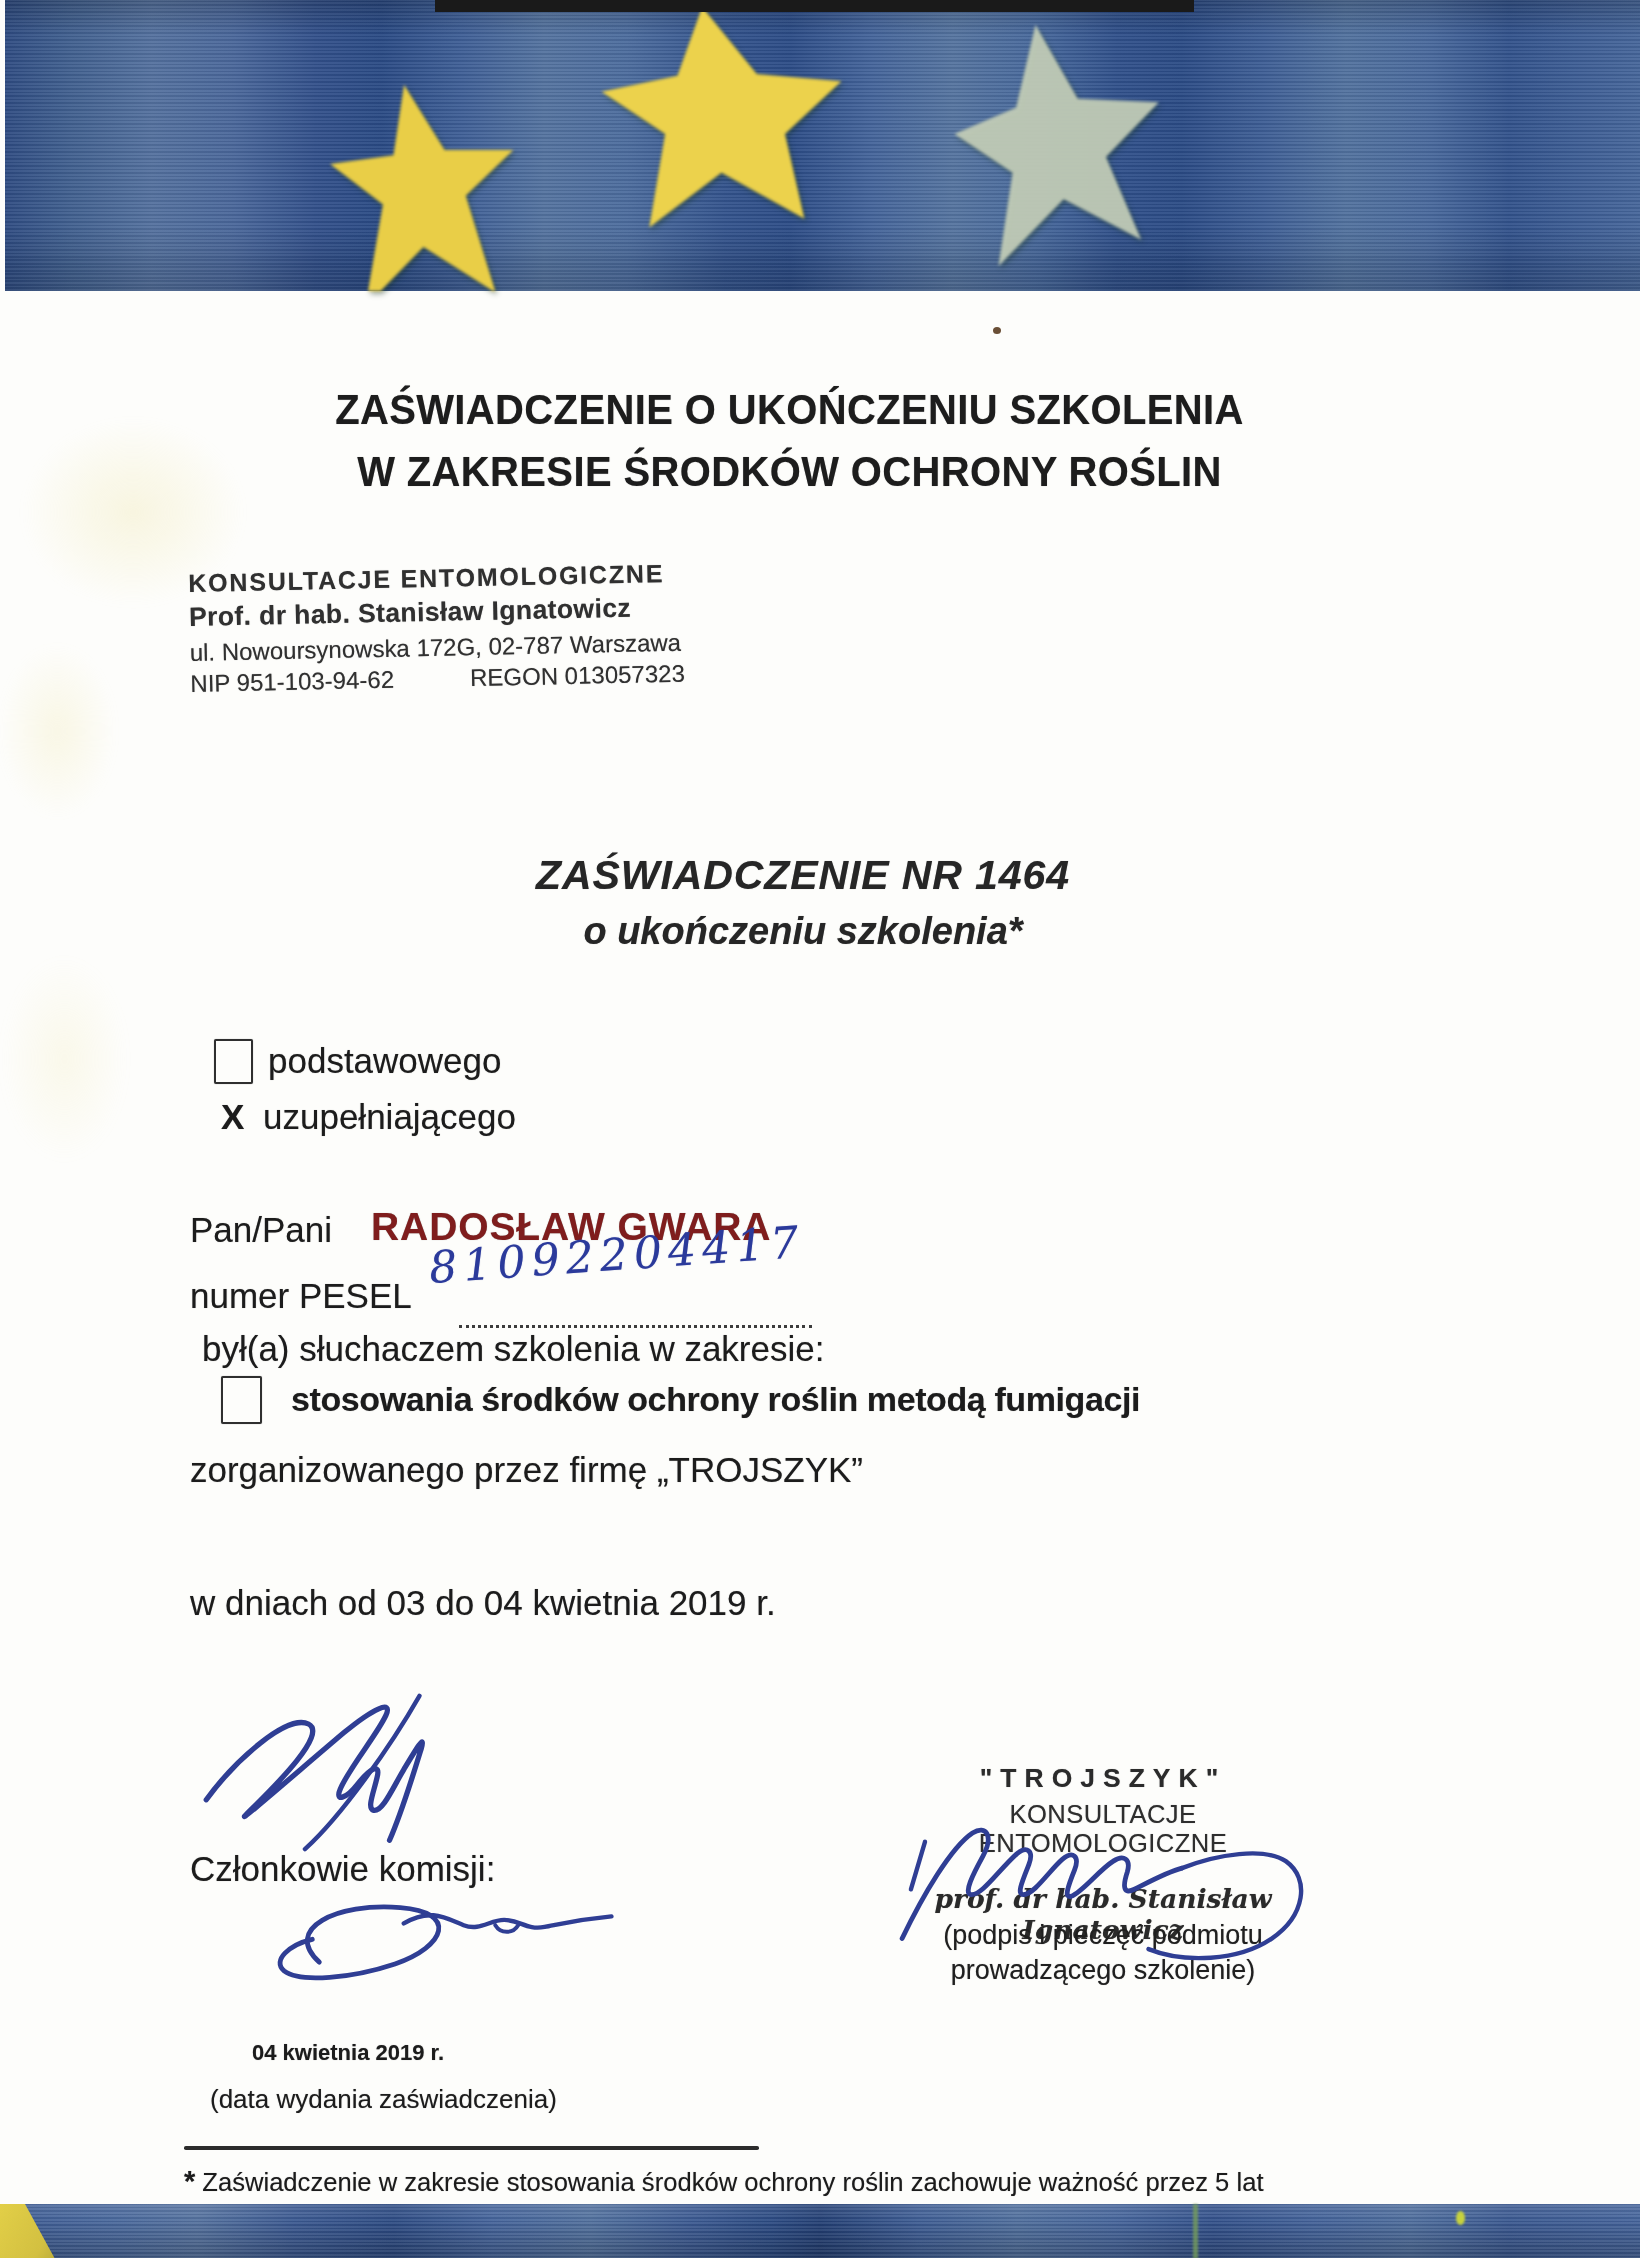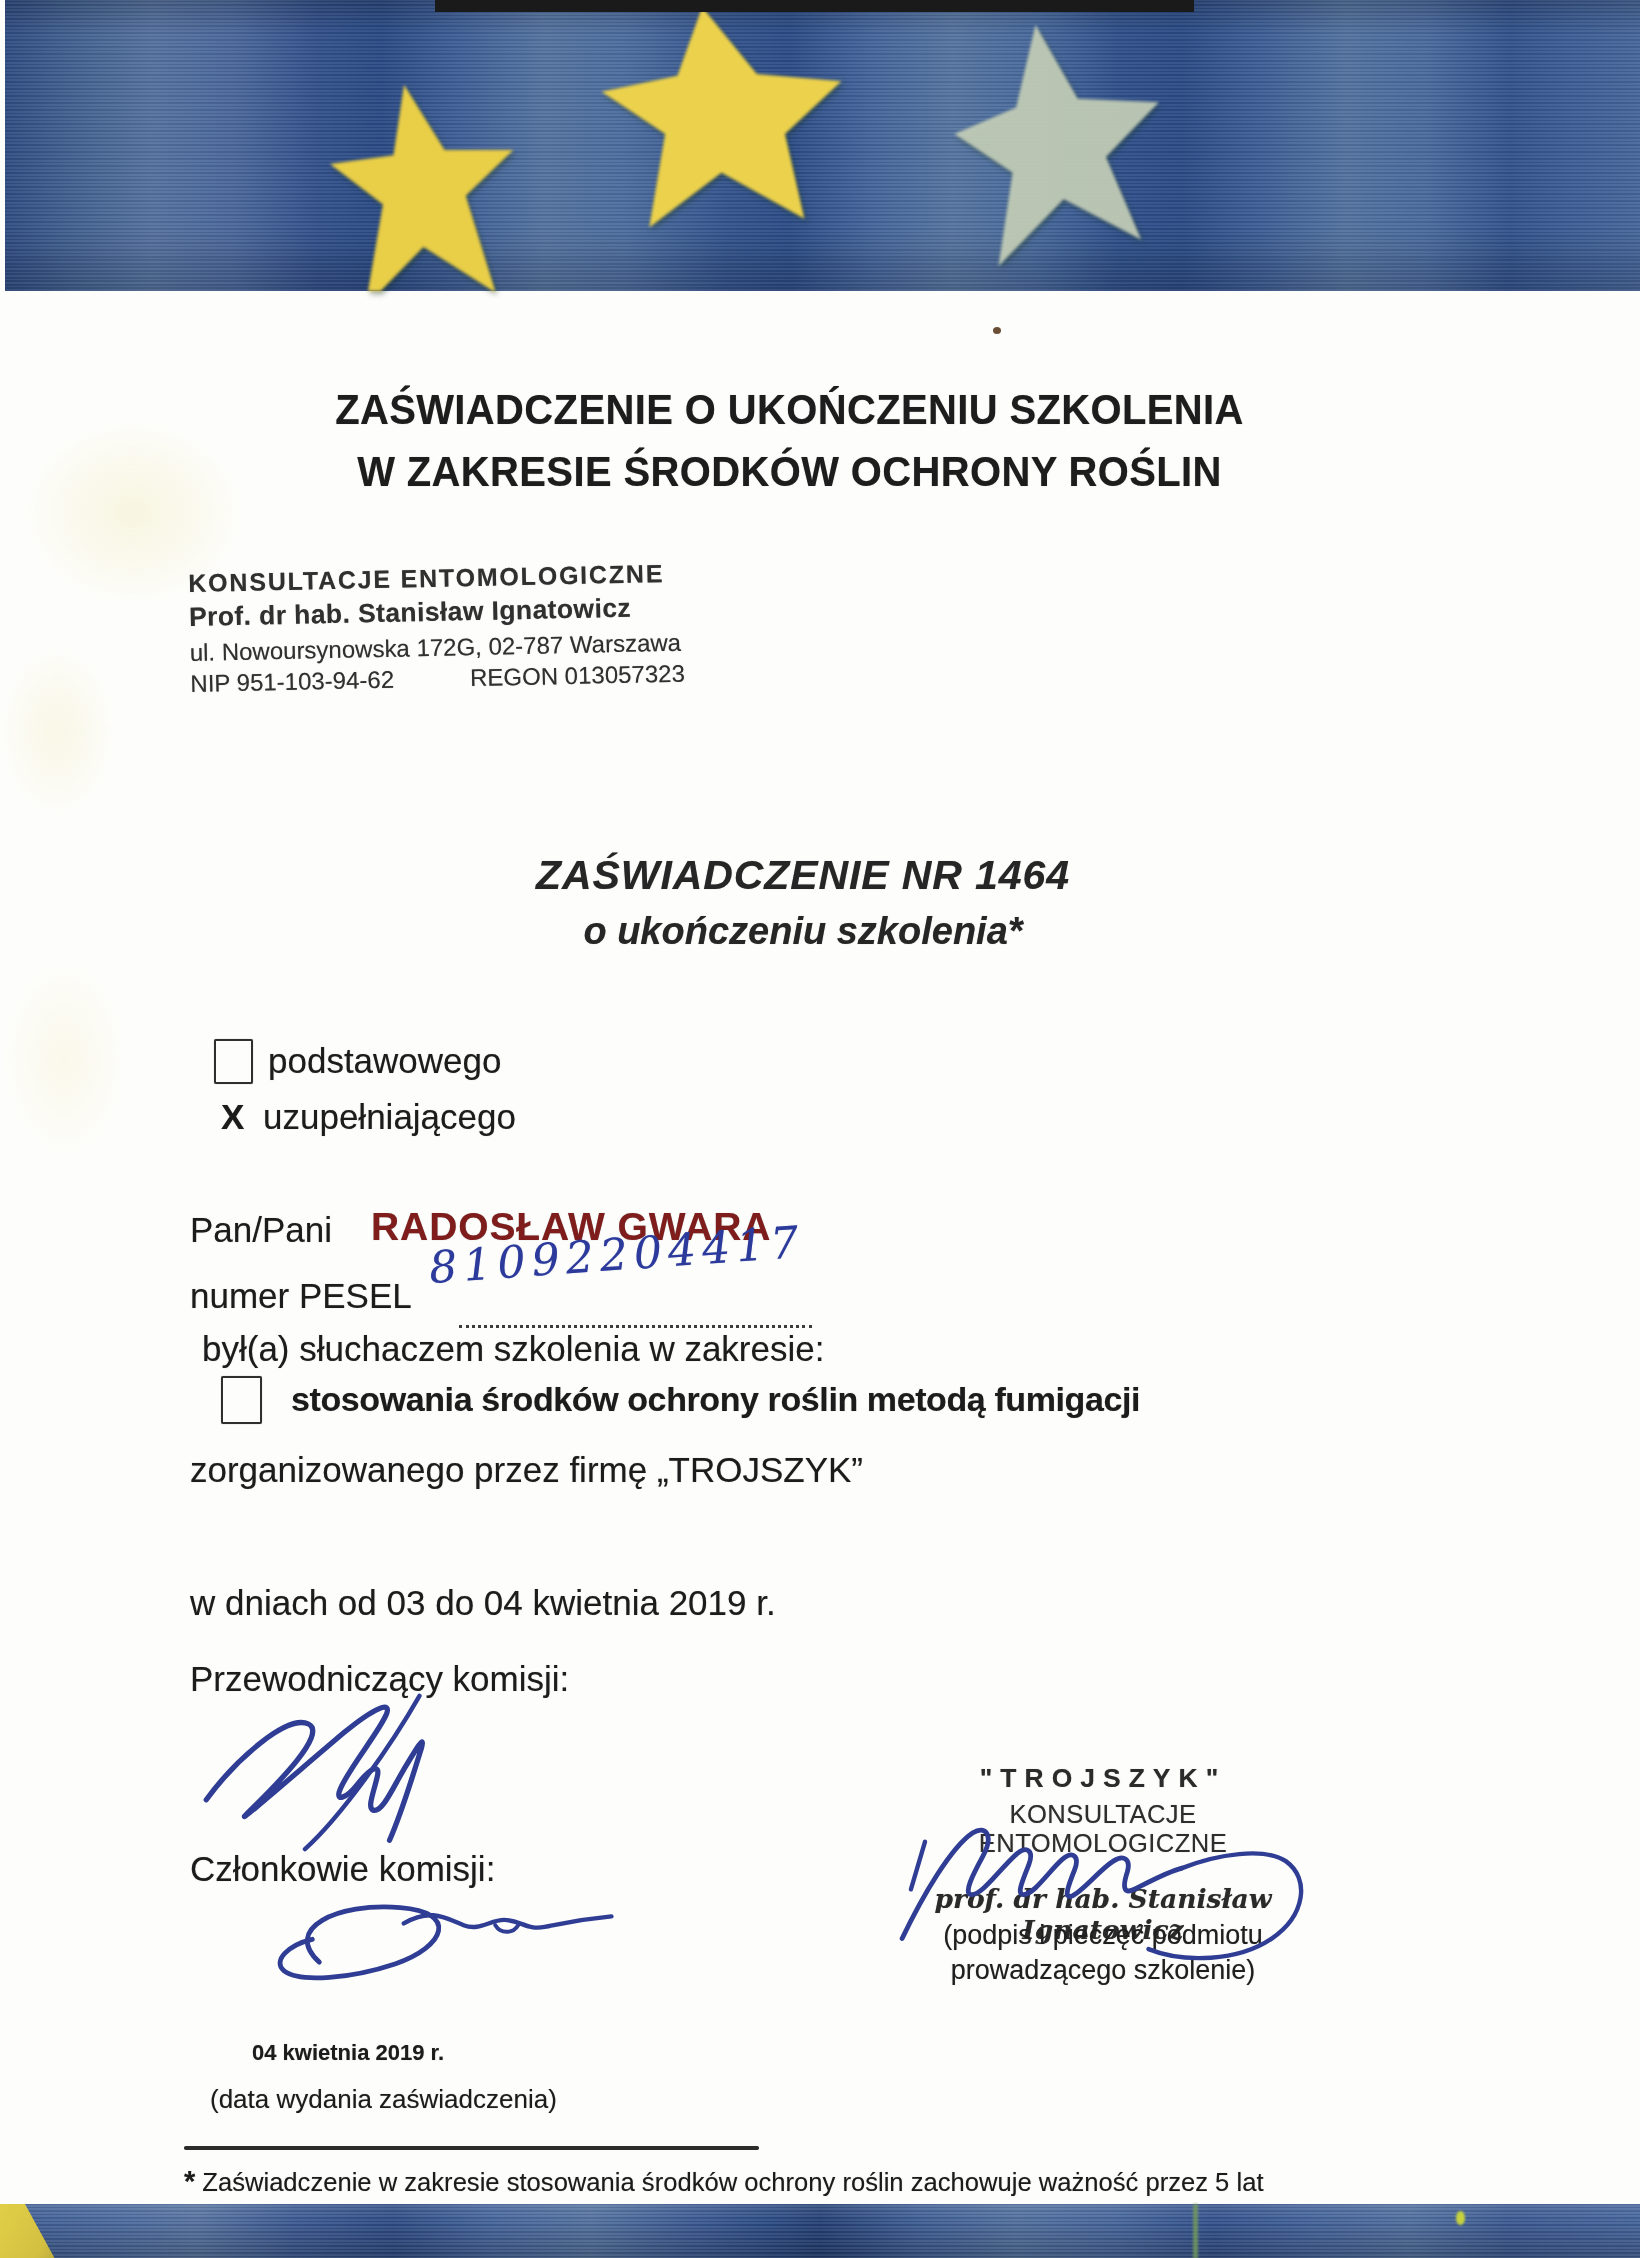--- a/index.html
+++ b/index.html
@@ -175,21 +175,20 @@
   <div class="abs body-text scan pesel-label">numer PESEL</div>
   <div class="abs pesel-line"></div>
   <div class="abs pesel-value">81092204417</div>
 
   <div class="abs body-text scan scope-intro">był(a) słuchaczem szkolenia w zakresie:</div>
   <div class="abs checkbox cb2"></div>
   <div class="abs body-text scan org1">zorganizowanego przez firmę „TROJSZYK”</div>
   <div class="abs scope-label scan">stosowania środków ochrony roślin metodą fumigacji</div>
   <div class="abs body-text scan dates-line">w dniach od 03 do 04 kwietnia 2019 r.</div>
 
-  <div class="abs body-text scan chair-label">Przewodniczący komisji:</div>
   <svg class="abs sig sig1" width="388" height="163" viewBox="0 0 440 185">
     <path stroke-width="6" d="M16,128 C48,84 108,30 132,42 C156,54 84,122 62,144 C44,162 120,96 172,52 C206,24 228,14 220,32 C210,54 178,92 168,116 C162,130 174,128 188,110 C202,92 214,86 210,102 C206,120 198,138 206,140 C216,142 228,114 240,94 C252,74 266,50 260,70 C252,96 238,142 224,174"></path>
     <path stroke-width="5" d="M258,10 C226,66 170,146 128,184"></path>
   </svg>
 
   <div class="abs body-text scan members-label">Członkowie komisji:</div>
   <svg class="abs sig sig2" width="423" height="110" viewBox="0 0 480 125">
     <path stroke-width="5.5" d="M100,82 C58,44 120,14 192,20 C258,25 244,64 186,84 C138,100 78,106 60,92 C46,80 66,62 92,56"></path>
     <path stroke-width="5" d="M196,38 C226,20 244,32 264,40 C282,47 294,34 310,34 C328,34 336,46 356,42 C372,39 390,34 432,30"></path>
     <path stroke-width="4.5" d="M300,40 C306,50 320,50 326,40"></path>

